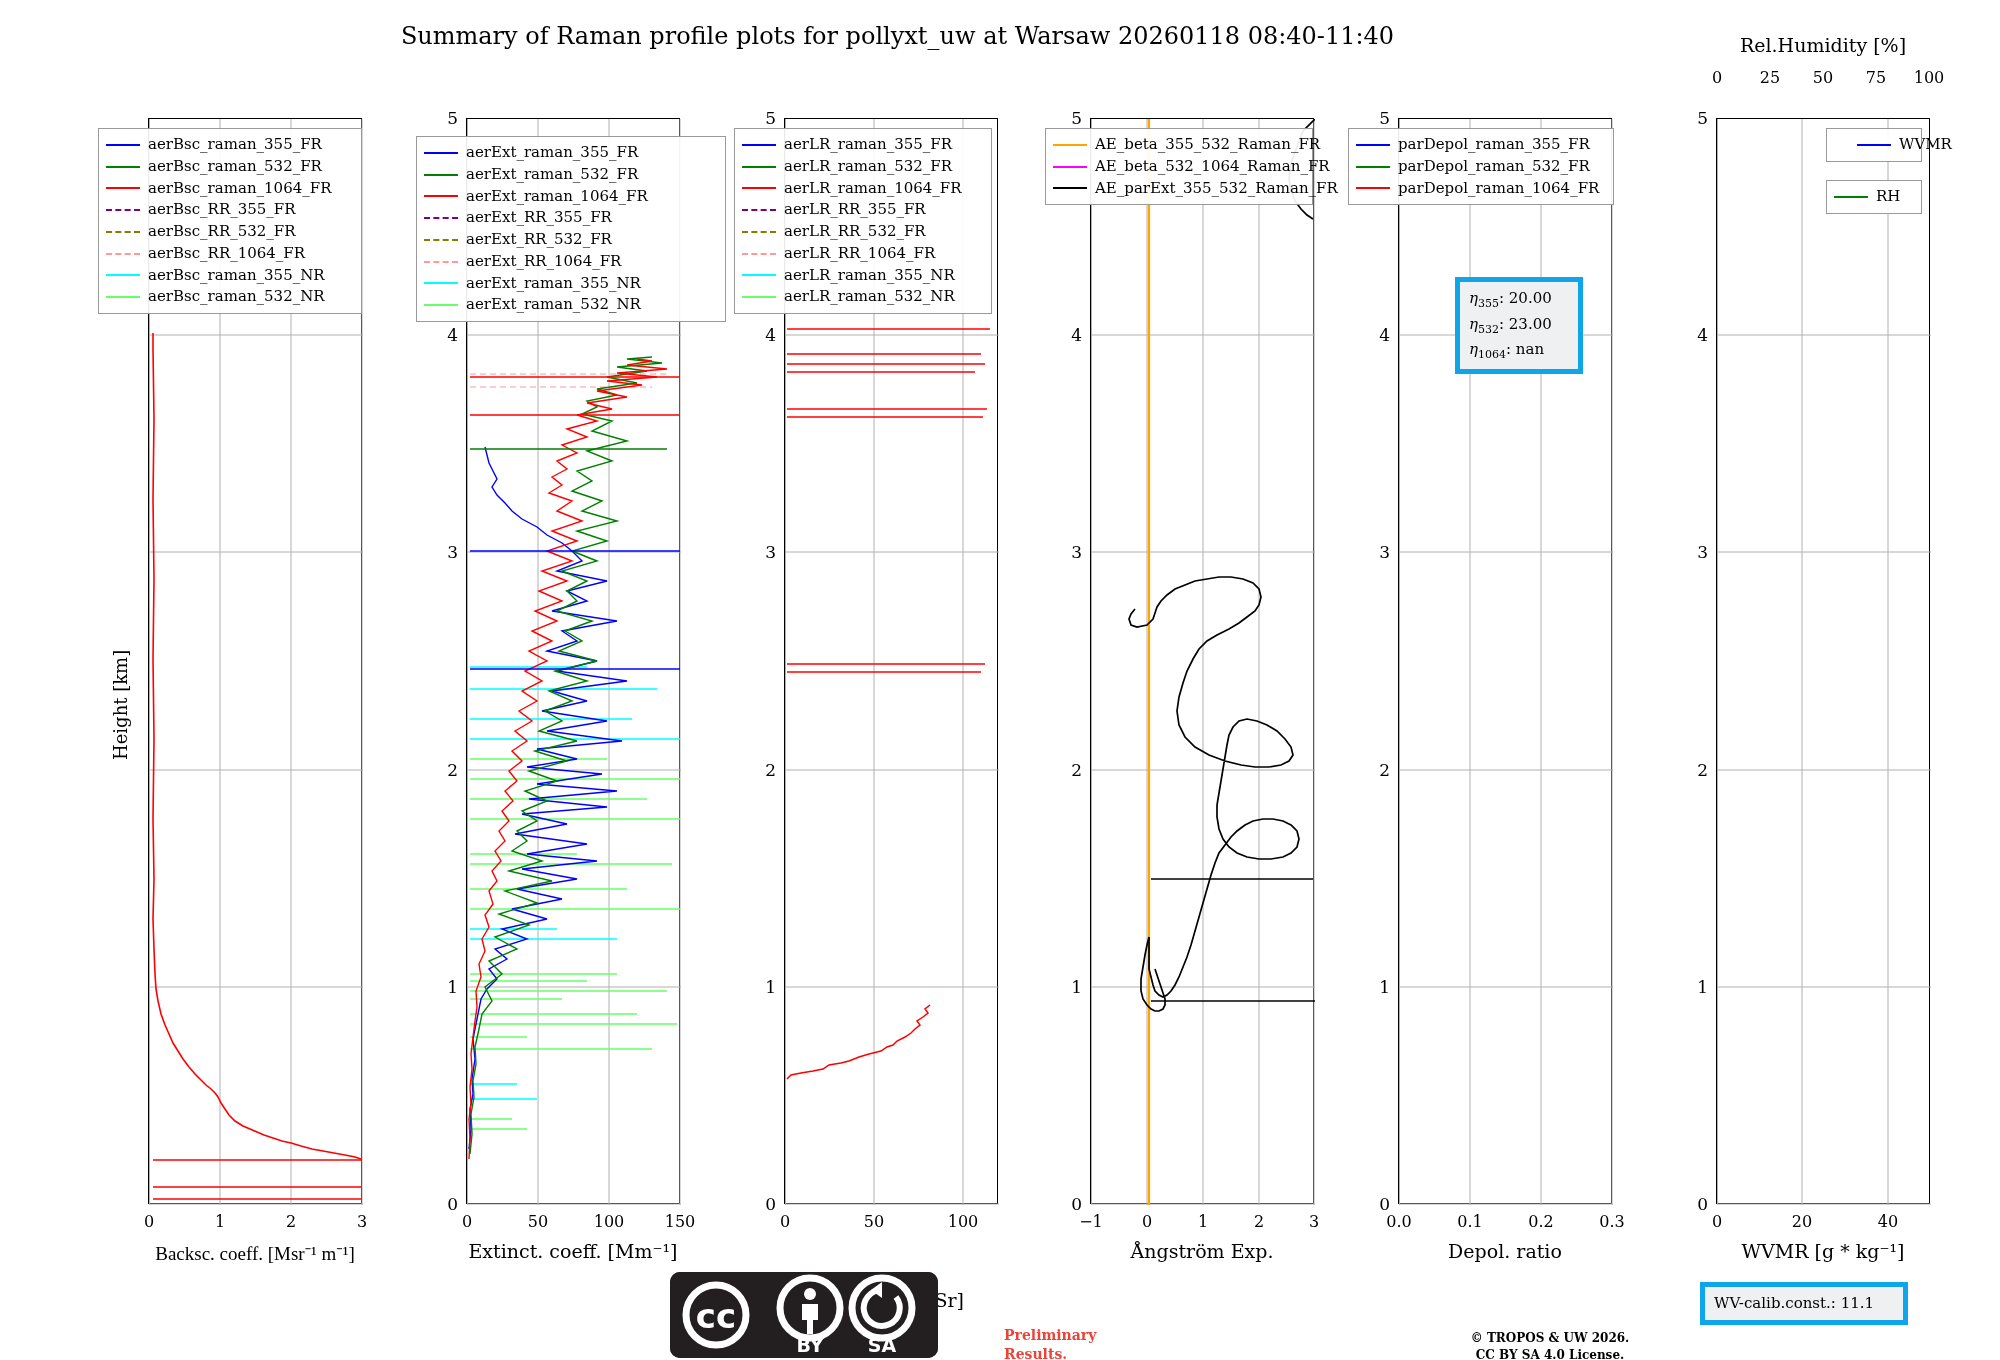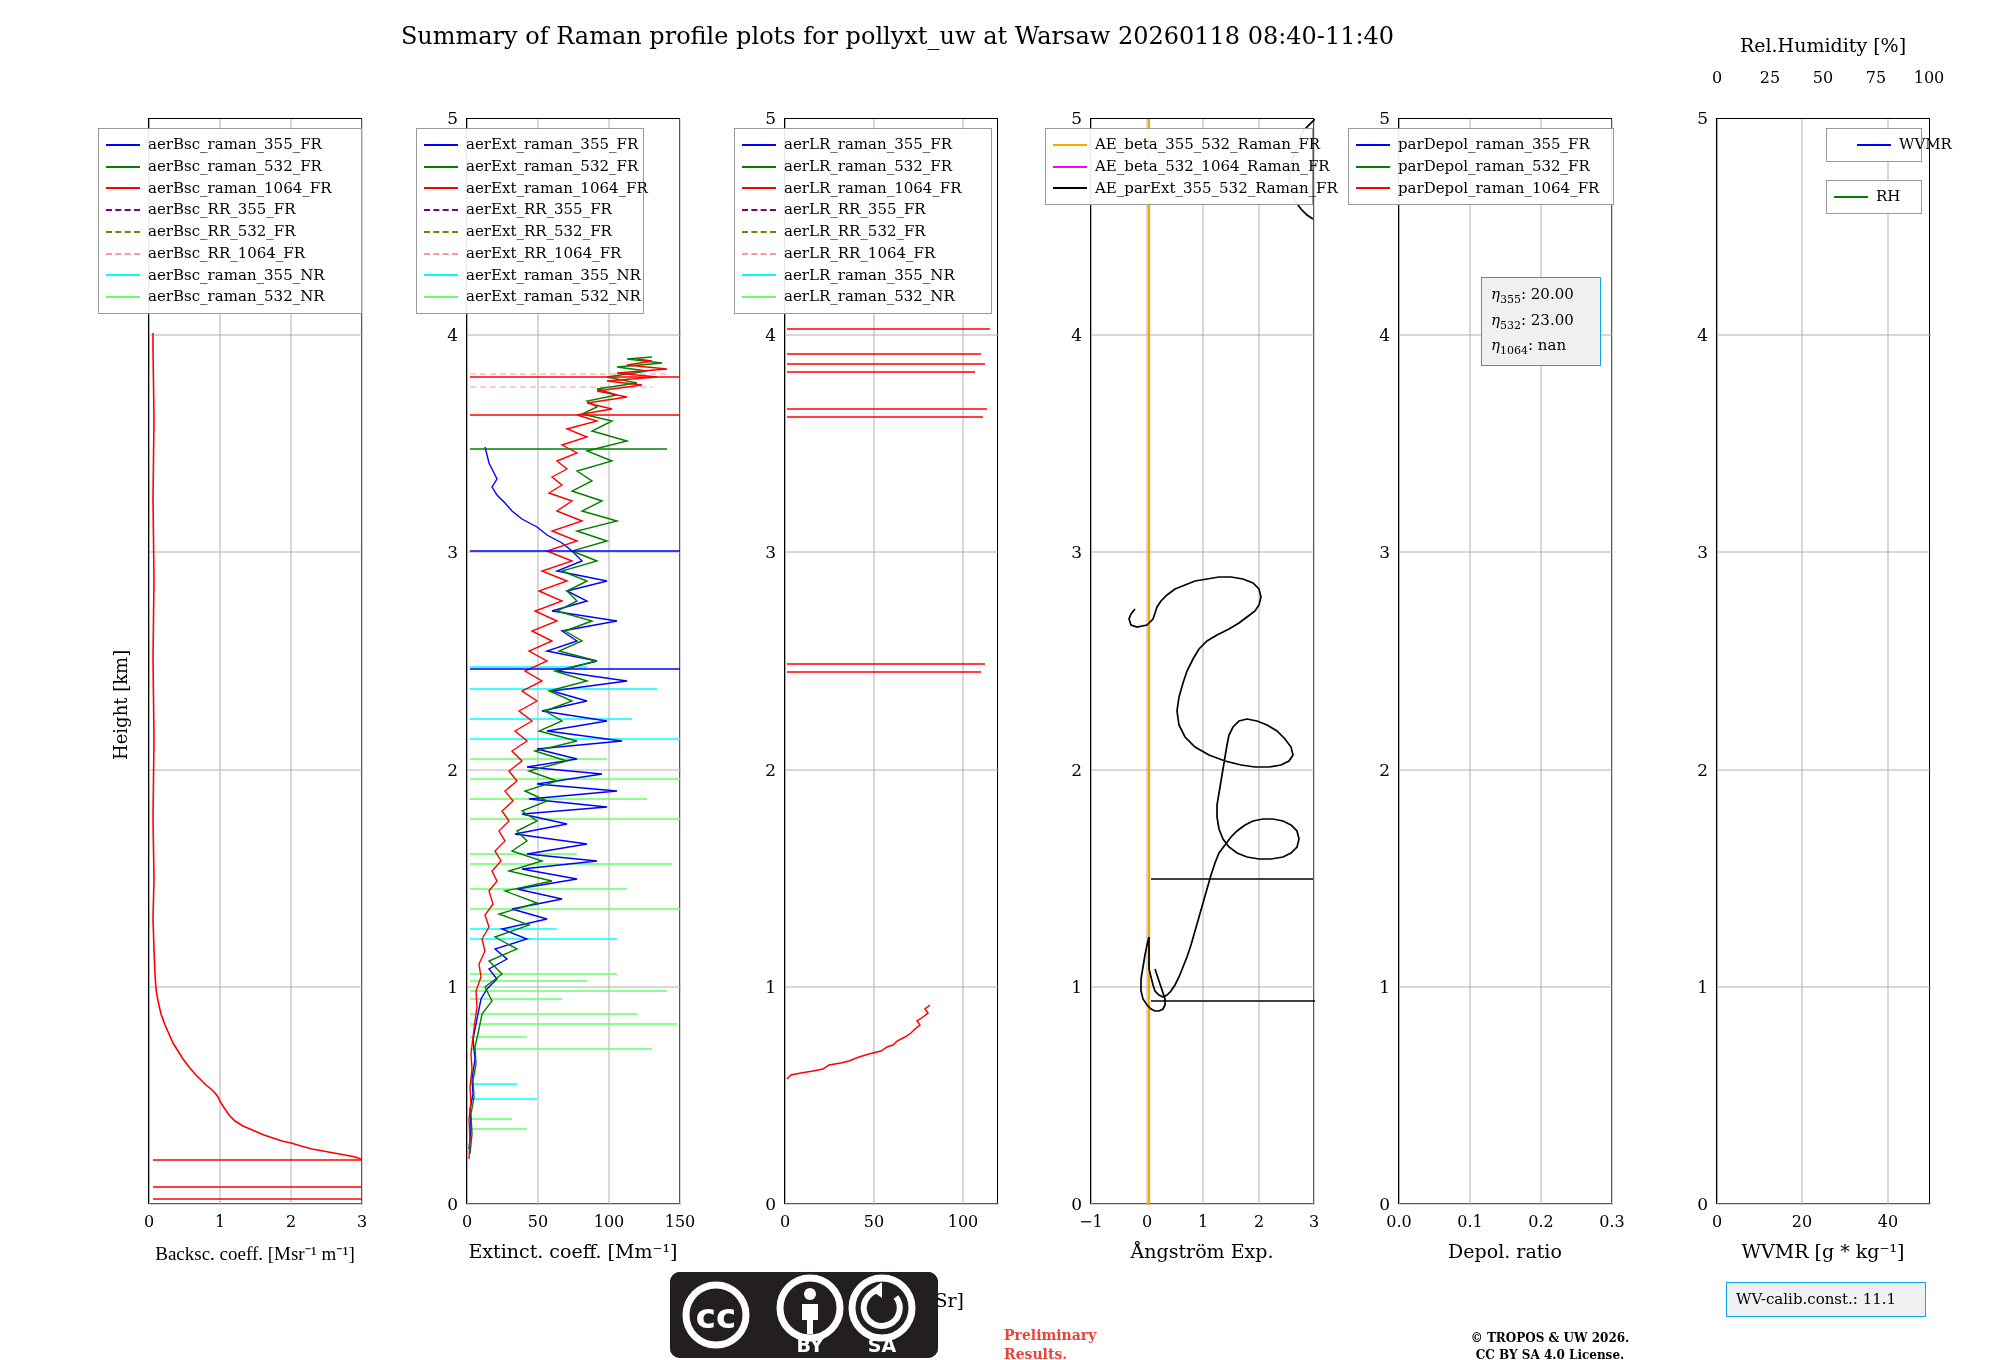--- a/index.html
+++ b/index.html
@@ -27,24 +27,23 @@
   .legend{
     position:absolute;border:1px solid #999;background:rgba(255,255,255,0.92);
     padding:5px 7px 5px 7px;font-size:15px;line-height:1.45;
     font-family:"DejaVu Serif", serif;z-index:20;box-sizing:border-box;
   }
   .legend .row{display:flex;align-items:center;white-space:nowrap;}
   .legend .swatch{display:inline-block;width:34px;height:0;border-top-width:2px;margin-right:8px;flex:none;}
   .legend .txt{display:inline-block;}
 
   .infobox{
-    position:absolute;background:#eef0f2;border:1px solid #0ea5e9;
+    position:absolute;background:#eef0f2;border:5px solid #0ea5e9;
     font-size:15px;padding:5px 9px;line-height:1.5;z-index:25;
     font-family:"DejaVu Serif", serif;
-    margin-left:26px;
   }
   .infobox .sub{font-size:11px;vertical-align:sub;}
   .prelim{position:absolute;color:#e8443a;font-weight:bold;font-size:14px;line-height:1.35;}
   .copyright{position:absolute;font-size:12px;font-weight:bold;line-height:1.45;text-align:center;}
 
   .ccbox{position:absolute;width:268px;height:86px;background:#231f20;border-radius:10px;}
 
   svg{display:block;}
 </style>
 </head>
@@ -235,21 +234,21 @@
     <line x1="3" y1="550" x2="213" y2="550" stroke="#0000ff" stroke-width="1.3"></line>
   </svg>
 
   <div class="xtick-label" style="left:467px;top:1212px;">0</div>
   <div class="xtick-label" style="left:538px;top:1212px;">50</div>
   <div class="xtick-label" style="left:609px;top:1212px;">100</div>
   <div class="xtick-label" style="left:680px;top:1212px;">150</div>
 
   <div class="xlabel" style="left:416px;top:1240px;width:314px;">Extinct. coeff. [Mm⁻¹]</div>
 
-  <div class="legend" style="left:416px;top:128px;width:228px;">
+  <div class="legend" style="left:416px;top:136px;width:310px;">
     <div class="row">
           <span class="swatch" style="border-top:2px solid #0000ff;"></span>
           <span class="txt">aerExt_raman_355_FR</span>
         </div>
     <div class="row">
           <span class="swatch" style="border-top:2px solid #007f00;"></span>
           <span class="txt">aerExt_raman_532_FR</span>
         </div>
     <div class="row">
           <span class="swatch" style="border-top:2px solid #ff0000;"></span>

